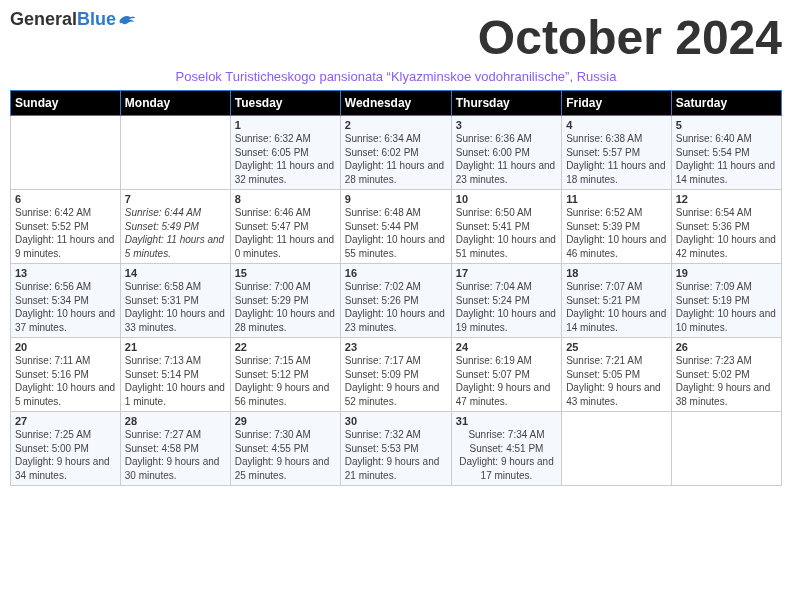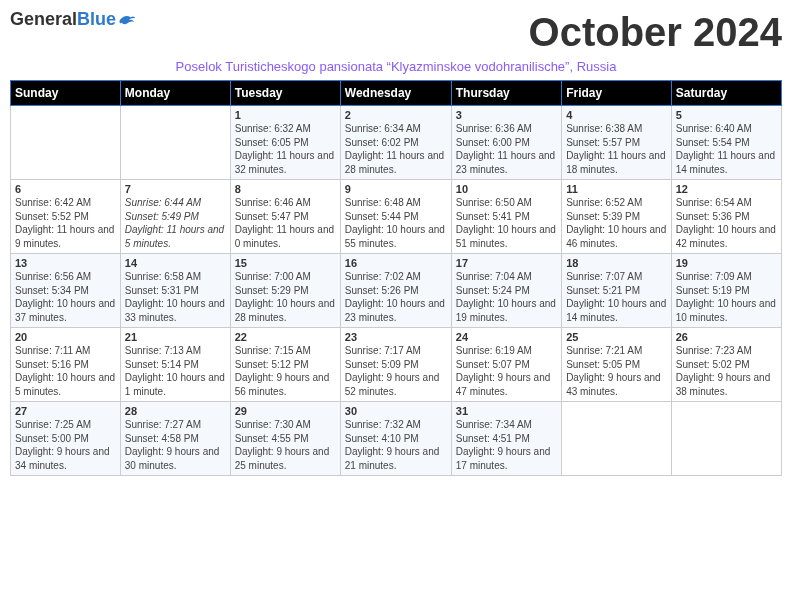--- a/index.html
+++ b/index.html
@@ -31,21 +31,21 @@
     .logo-general { color: #333; }
     .logo-blue { color: #2e7bcd; }
     .logo-bird {
       display: inline-block;
       width: 18px;
       height: 14px;
       margin-left: 2px;
       vertical-align: middle;
     }
     .month-title {
-      font-size: 40px;
+      font-size: 48px;
       font-weight: bold;
       color: #333;
       text-align: right;
     }
     .subtitle {
       text-align: center;
       font-size: 13px;
       color: #8b5cf6;
       margin-bottom: 6px;
       font-weight: normal;
@@ -307,26 +307,26 @@
         </td>
         <td>
           <span class="day-num">29</span>
           <div class="day-info" style="white-space: pre-line;">Sunrise: 7:30 AM
 Sunset: 4:55 PM
 Daylight: 9 hours and 25 minutes.</div>
         </td>
         <td>
           <span class="day-num">30</span>
           <div class="day-info" style="white-space: pre-line;">Sunrise: 7:32 AM
-Sunset: 4:10 PM
+Sunset: 5:53 PM
 Daylight: 9 hours and 21 minutes.</div>
         </td>
         <td>
           <span class="day-num">31</span>
-          <div class="day-info" style="white-space: pre-line;">Sunrise: 7:34 AM
+          <div class="day-info" style="white-space: pre-line; text-align: center;">Sunrise: 7:34 AM
 Sunset: 4:51 PM
 Daylight: 9 hours and 17 minutes.</div>
         </td>
         <td class="empty-cell"></td>
         <td class="empty-cell"></td>
       </tr>
     </tbody>
 </table>
 
 </body></html>

